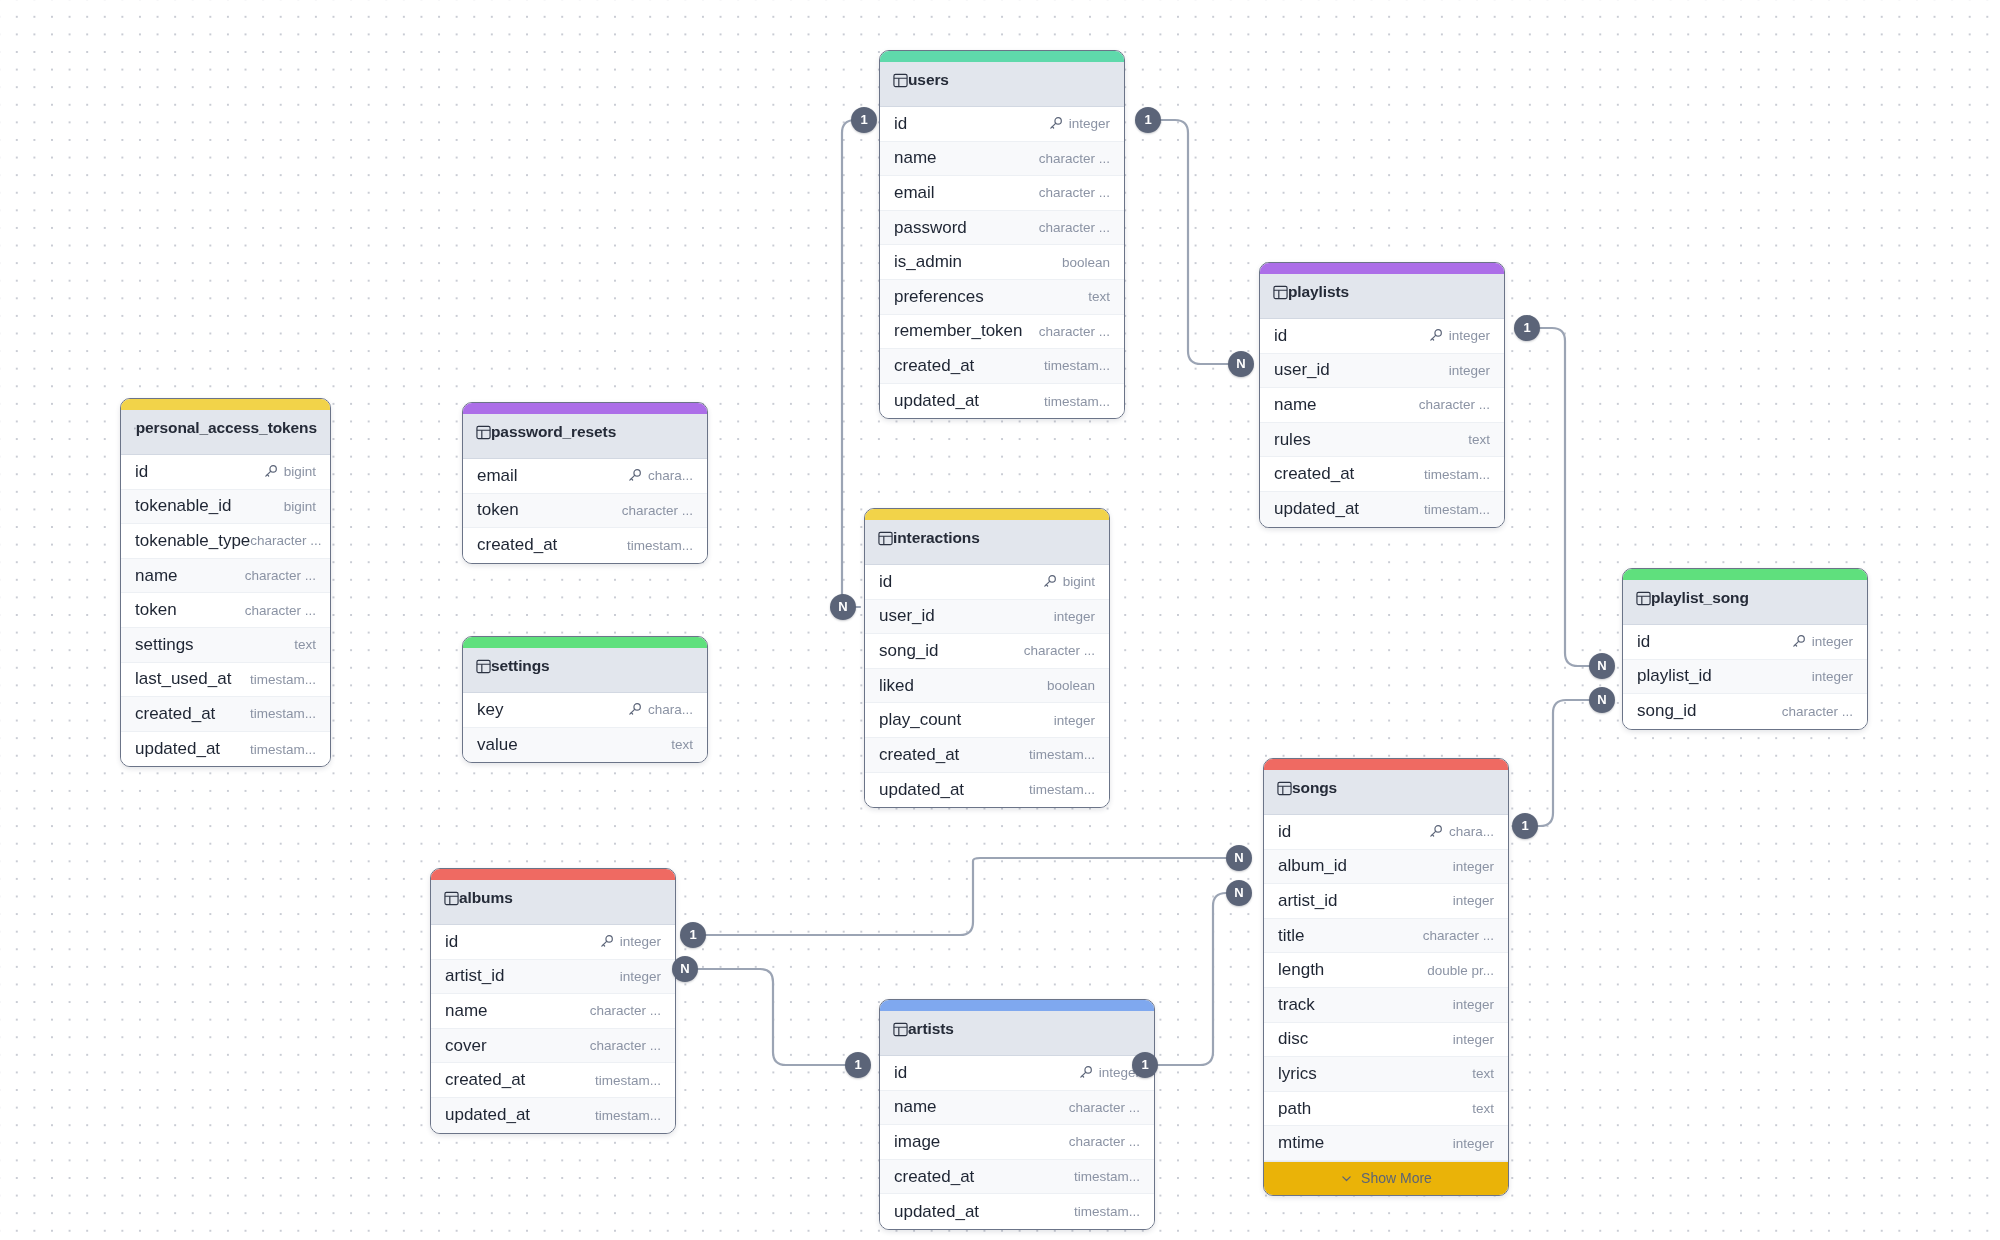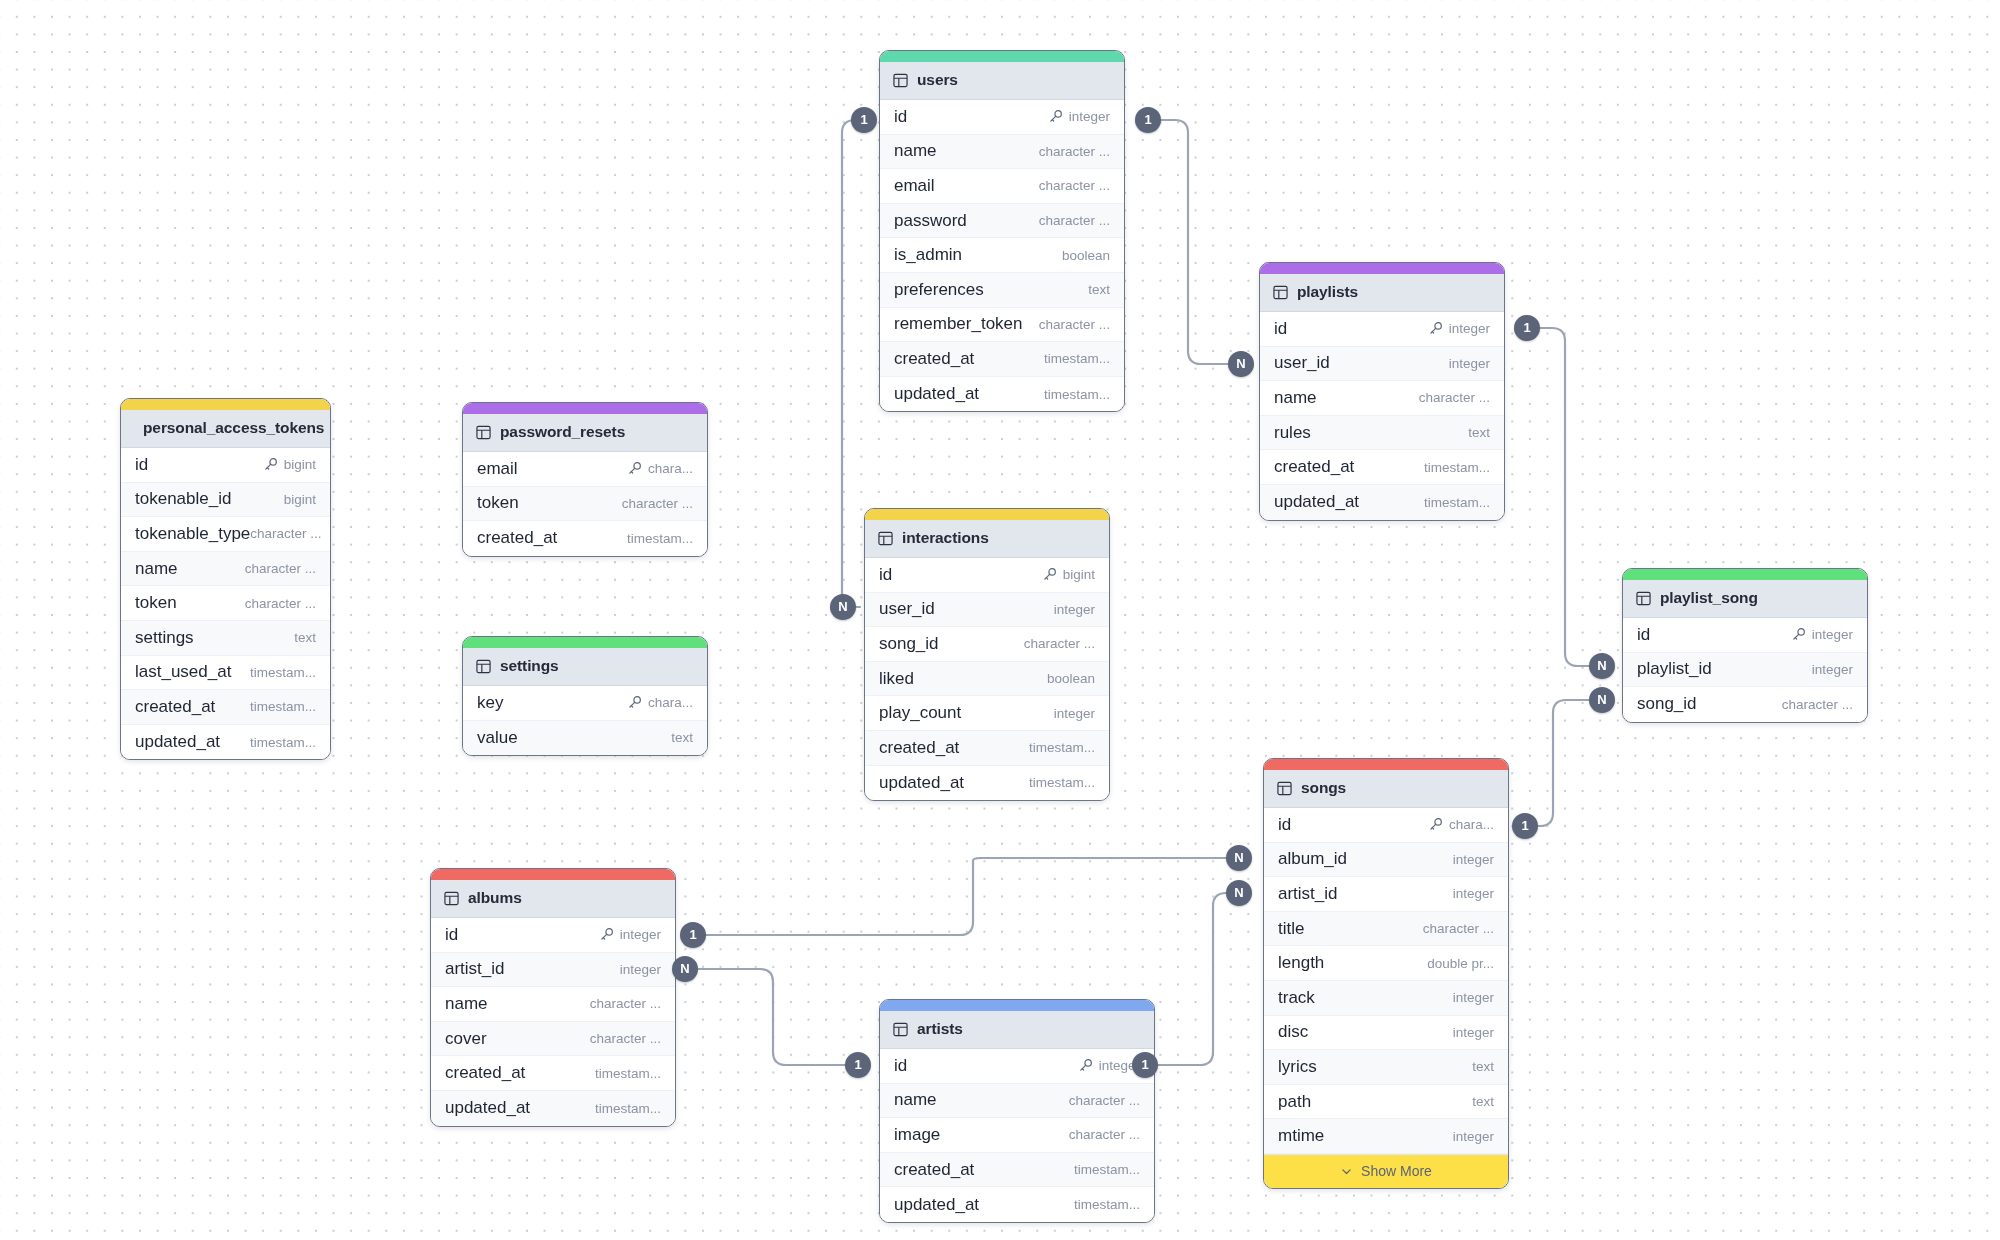--- a/index.html
+++ b/index.html
@@ -79,23 +79,22 @@
   }
 
   .accent-bar {
     height: 11px;
     width: 100%;
   }
 
   .table-title {
     display: flex;
     align-items: center;
-    gap: 9px;
     background: #e2e6ed;
-    padding: 9px 13px 10px 13px;
+    padding: 9px 13px 17px 13px;
     border-bottom: 1px solid #d2d8e2;
   }
   .table-title .tname {
     font-size: 15.5px;
     font-weight: bold;
     color: #252b38;
     letter-spacing: -0.1px;
   }
   .grid-icon { display: block; }
 
@@ -128,21 +127,21 @@
   }
   .key-icon { display: block; flex: 0 0 auto; }
 
   .show-more {
     display: flex;
     align-items: center;
     justify-content: center;
     gap: 8px;
     height: 34px;
     border-top: 1px solid #e4e8ee;
-    background: #fde047;
+    background: #eab308;
     cursor: pointer;
   }
   .show-more span {
     font-size: 14px;
     color: #5b6478;
   }
   .chev { display: block; }
 </style>
 </head>
 <body>

